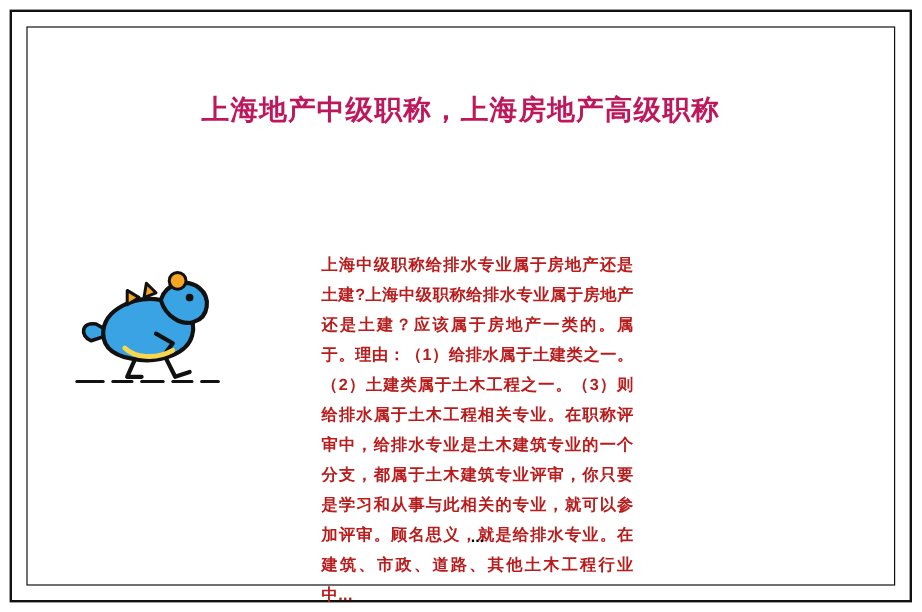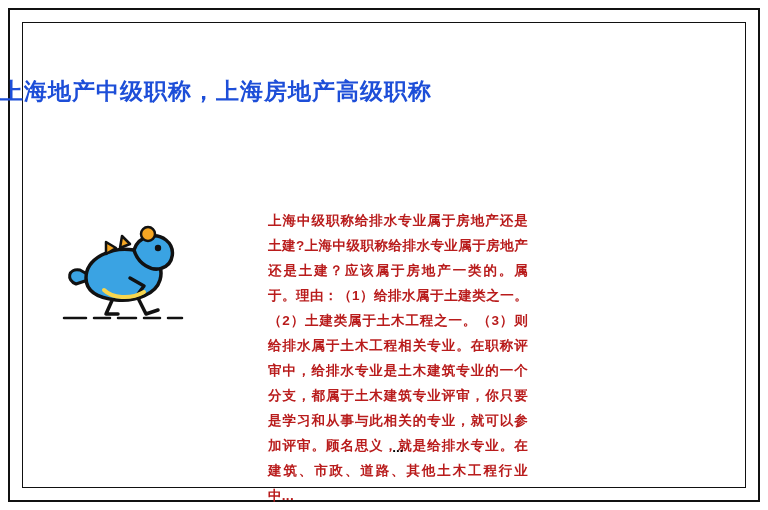--- a/index.html
+++ b/index.html
@@ -37,24 +37,24 @@
     right: 22px;
     bottom: 22px;
     border: 1px solid #111111;
     box-sizing: border-box;
   }
   .title {
     position: absolute;
     left: 0;
     right: 0;
     top: 76px;
-    text-align: left;
+    text-align: center;
     font-size: 23px;
     font-weight: bold;
-    color: #1d4ed8;
+    color: #be185d;
     letter-spacing: 1px;
     font-family: "Liberation Sans", sans-serif;
   }
   .mascot {
     position: absolute;
     left: 60px;
     top: 220px;
     width: 140px;
     height: 120px;
   }

